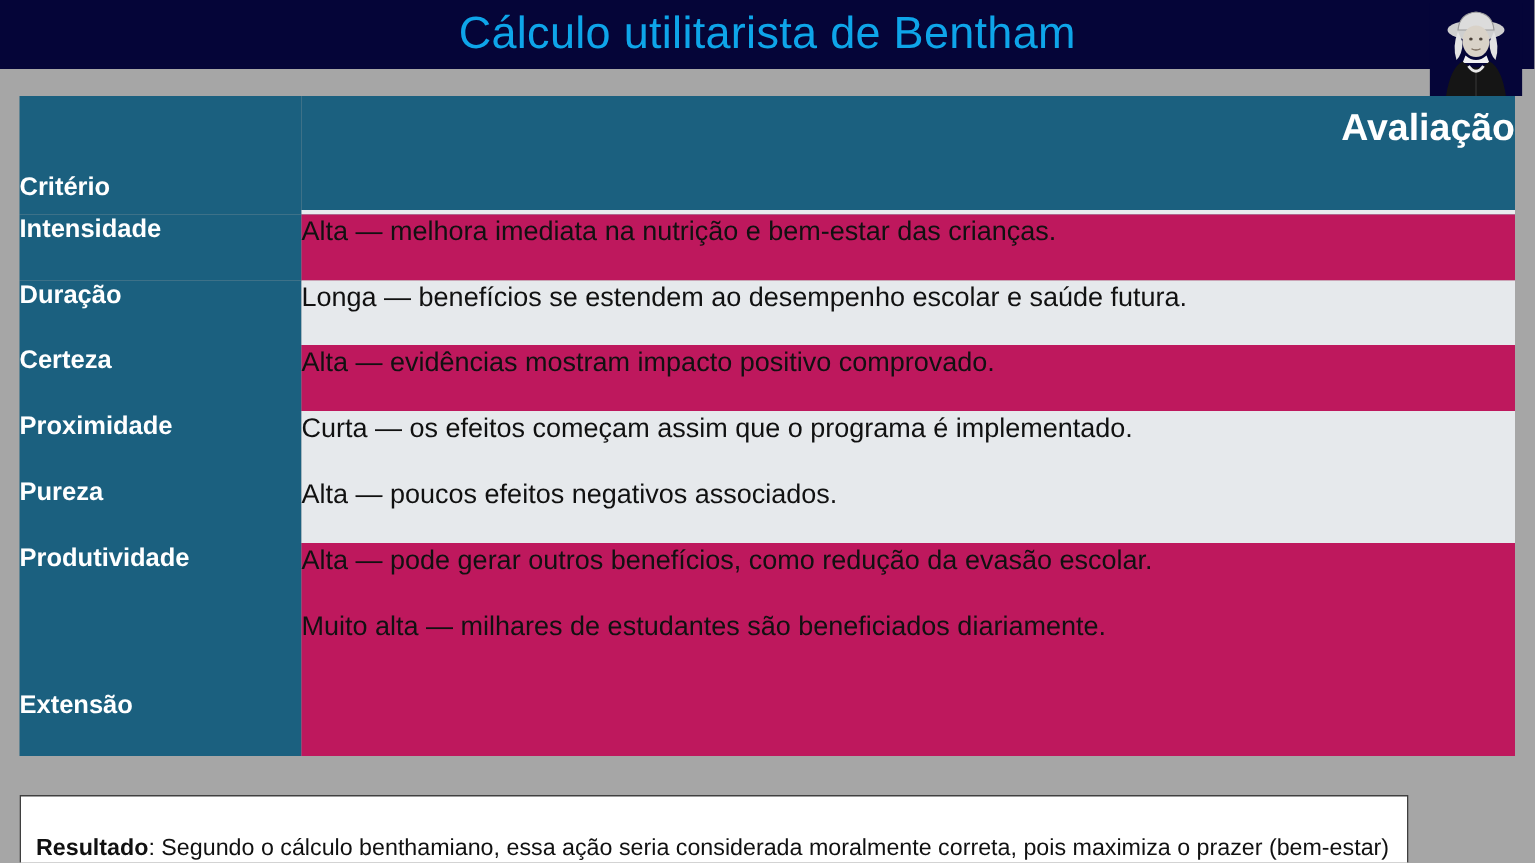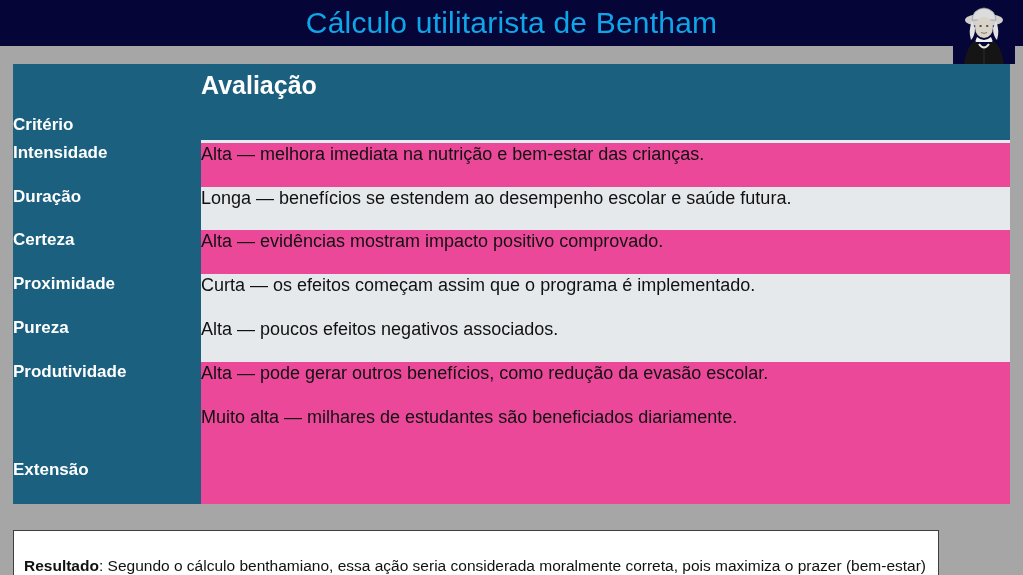--- a/index.html
+++ b/index.html
@@ -107,30 +107,30 @@
 
   
   .eval {
     font-size: 18px;
     color: #111111;
     padding: 6px 8px 6px 9px;
     vertical-align: top;
     border-bottom: 3px solid #ffffff;
     line-height: 1.25;
   }
-  .eval.shade-a { background: #ec4899; }
+  .eval.shade-a { background: #be185d; }
   .eval.shade-b { background: #e6e9ec; margin-left: 16px; }
   .eval.last { border-bottom: 0; }
 
   .eval.hdr {
     background: #1b607f;
     color: #ffffff;
     font-size: 25px;
     font-weight: bold;
-    text-align: left;
+    text-align: right;
     vertical-align: top;
     padding-top: 6px;
     border-bottom: 3px solid #e9ecef;
   }
 
   
   .resultbox {
     position: absolute;
     left: 13px;
     top: 514px;

